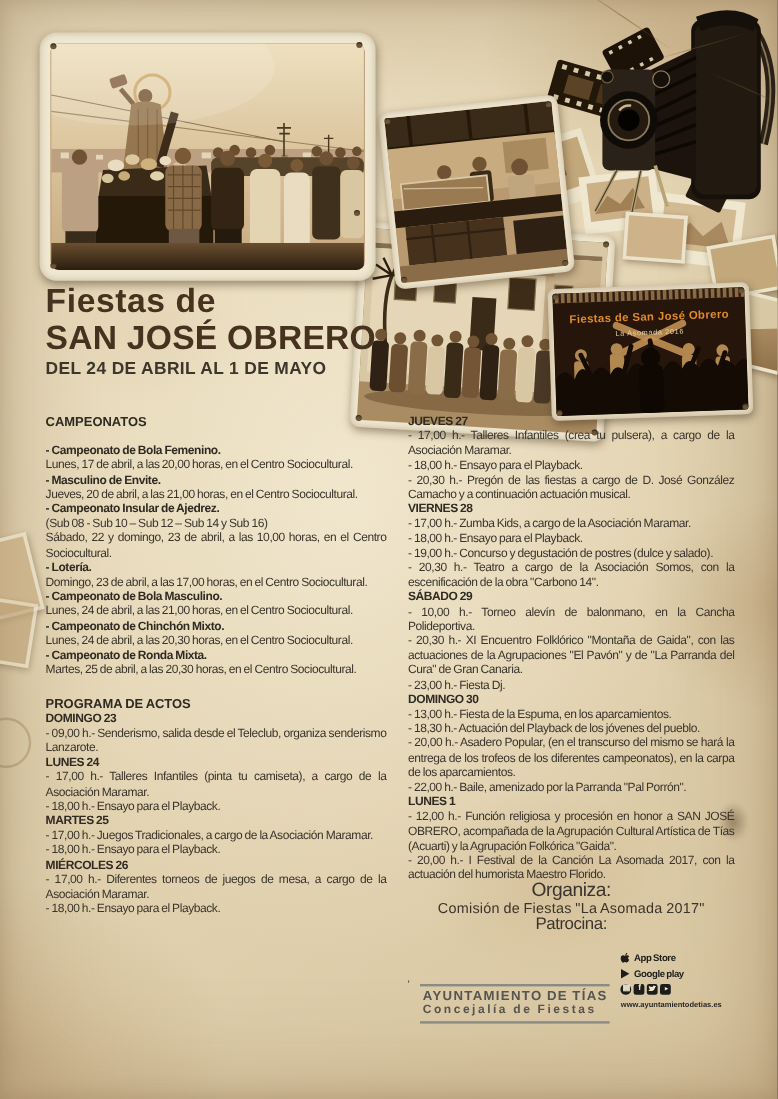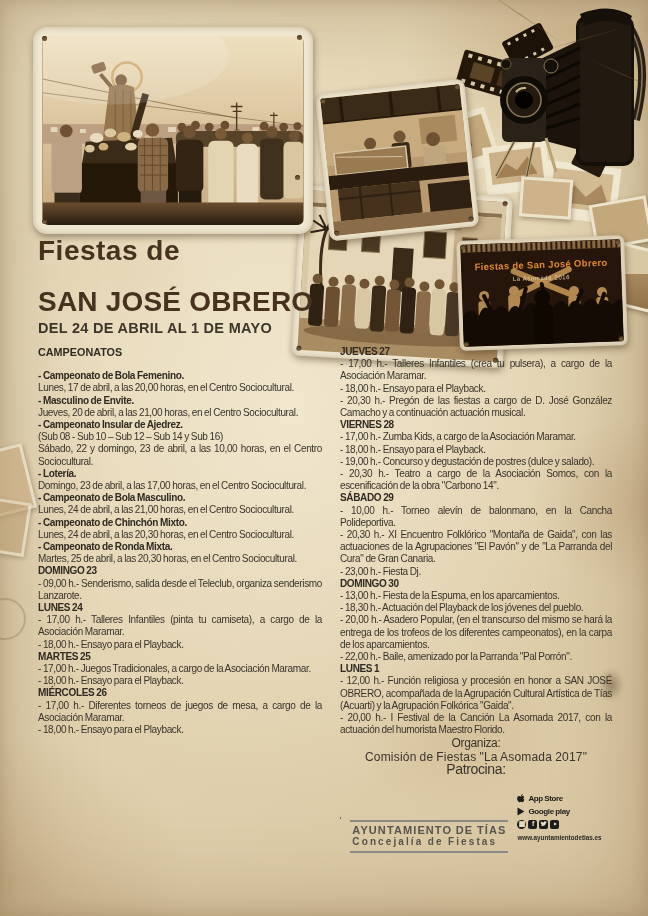--- a/index.html
+++ b/index.html
@@ -28,35 +28,35 @@
   .photo-group .inner{left:6px;top:6px;right:6px;bottom:6px;border-radius:4px;}
   .photo-2016{left:458px;top:238px;width:168px;height:110px;border-radius:6px;transform:rotate(-2deg);z-index:5;background:#e7ddc4;}
   .photo-2016 .inner{left:4px;top:4px;right:4px;bottom:4px;border-radius:3px;background:#26150a;}
   .p2016-title{position:absolute;left:0;right:0;top:17px;text-align:center;color:#e08a28;font-weight:bold;font-size:9.5px;letter-spacing:.3px;}
   .p2016-sub{position:absolute;left:0;right:0;top:33px;text-align:center;color:#e4d4b2;font-size:6px;letter-spacing:.6px;}
   .scrap{position:absolute;background:#ece3cb;box-shadow:1px 2px 5px rgba(60,40,18,.4);padding:3px;}
   .scrap>div{width:100%;height:100%;}
   
   .title-block{position:absolute;left:38px;top:236px;z-index:6;}
   .title-l1{font-size:28px;font-weight:bold;color:#46321e;letter-spacing:.5px;line-height:30px;}
-  .title-l2{font-size:28px;font-weight:bold;color:#46321e;letter-spacing:.2px;line-height:32px;margin-top:20px;}
+  .title-l2{font-size:28px;font-weight:bold;color:#46321e;letter-spacing:.2px;line-height:32px;}
   .sub-l{font-size:14.5px;font-weight:bold;color:#3d362b;letter-spacing:.3px;line-height:20px;}
   .sub-l.first{margin-top:4px;}
   
   .col{position:absolute;top:346px;font-size:10px;line-height:12.2px;letter-spacing:-0.35px;word-spacing:-0.5px;z-index:6;}
   .col-left{left:38px;width:284px;}
   .col-right{left:340px;width:272px;}
   .heading{font-weight:bold;font-size:10.8px;color:#2f2a23;letter-spacing:0;}
   .col p{margin:0;text-align:justify;}
   .bold-line{font-weight:bold;color:#302a22;}
   .items{margin-top:12px;}
   .day{margin-top:0;}
   .day.first{margin-top:12px;}
   .programa{margin-top:16px;}
-  .org-label{margin-top:13px;text-align:center !important;font-size:12px;}
+  .org-label{margin-top:13px;text-align:center !important;font-size:16px;}
   .org-value{text-align:center !important;font-size:12px;letter-spacing:.2px;margin-top:2px !important;}
   .pat-label{margin-top:11px;text-align:center !important;font-size:14px;}
   
   .sponsor-row{display:flex;align-items:center;margin-top:9px;gap:9px;}
   .council-text{color:#55544f;border-top:2px solid #8b8a84;border-bottom:2px solid #8b8a84;padding:2px 2px;margin-top:36px;}
   .council-name{font-weight:bold;font-size:11px;letter-spacing:1.1px;white-space:nowrap;}
   .council-dept{font-weight:bold;font-size:10px;letter-spacing:2.1px;white-space:nowrap;}
   .badges{display:flex;flex-direction:column;gap:1px;font-size:8px;color:#1d1d1b;}
   .badge-line{display:flex;align-items:center;gap:3px;font-weight:bold;white-space:nowrap;}
   .social-line{display:flex;align-items:center;gap:2px;margin-top:1px;}
@@ -421,20 +421,21 @@
       <p>Sábado, 22 y domingo, 23 de abril, a las 10,00 horas, en el Centro Sociocultural.</p>
       <p class="bold-line">- Lotería.</p>
       <p>Domingo, 23 de abril, a las 17,00 horas, en el Centro Sociocultural.</p>
       <p class="bold-line">- Campeonato de Bola Masculino.</p>
       <p>Lunes, 24 de abril, a las 21,00 horas, en el Centro Sociocultural.</p>
       <p class="bold-line">- Campeonato de Chinchón Mixto.</p>
       <p>Lunes, 24 de abril, a las 20,30 horas, en el Centro Sociocultural.</p>
       <p class="bold-line">- Campeonato de Ronda Mixta.</p>
       <p>Martes, 25 de abril, a las 20,30 horas, en el Centro Sociocultural.</p>
     </div>
+    <div class="heading programa">PROGRAMA DE ACTOS</div>
     <div class="day">
       <p class="bold-line">DOMINGO 23</p>
       <p>- 09,00 h.- Senderismo, salida desde el Teleclub, organiza senderismo Lanzarote.</p>
     </div>
     <div class="day">
       <p class="bold-line">LUNES 24</p>
       <p>- 17,00 h.- Talleres Infantiles (pinta tu camiseta), a cargo de la Asociación Maramar.</p>
       <p>- 18,00 h.- Ensayo para el Playback.</p>
     </div>
     <div class="day">

